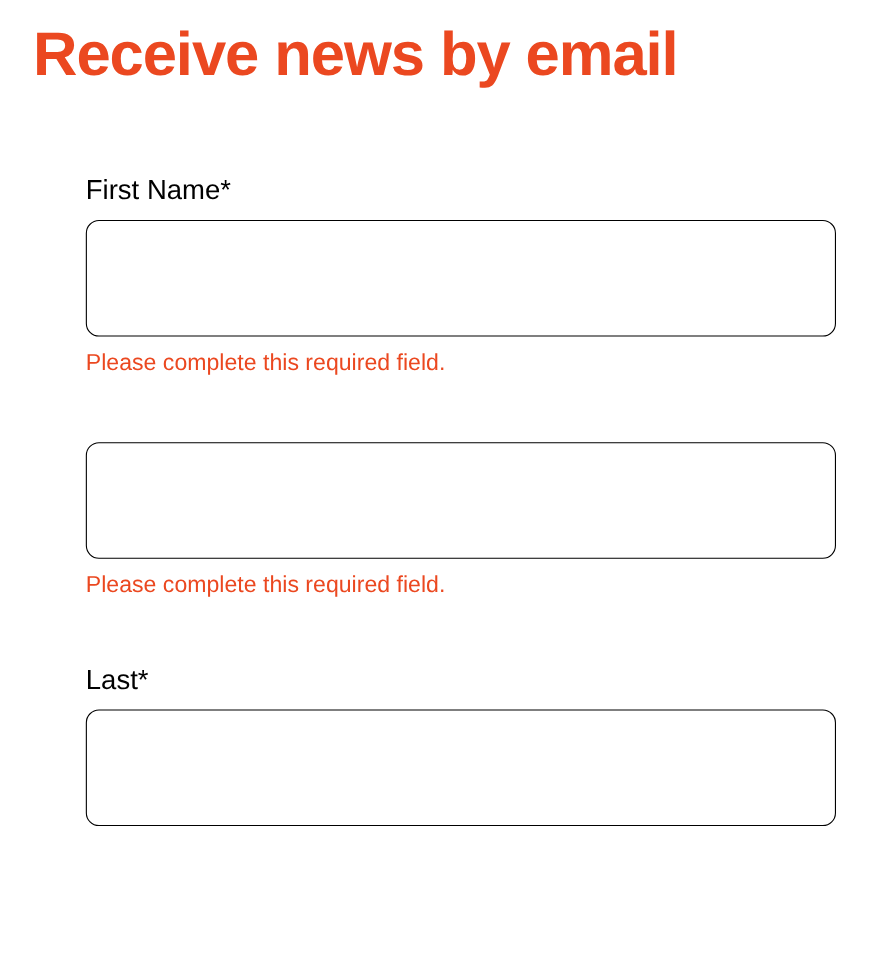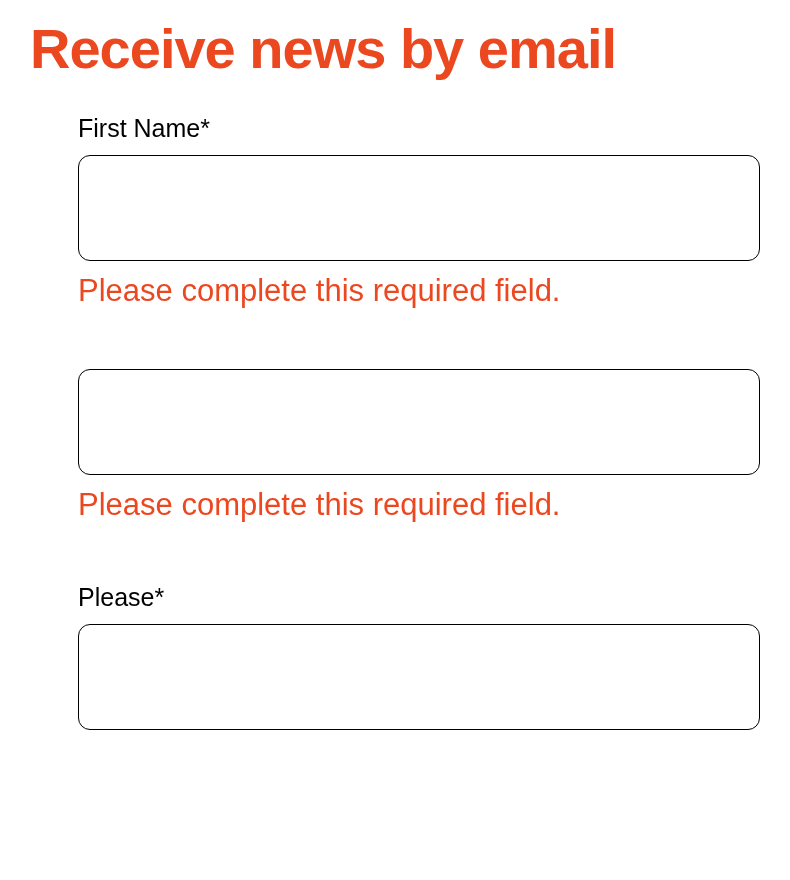--- a/index.html
+++ b/index.html
@@ -12,21 +12,21 @@
       background: #fff;
       padding: 18px 30px 30px 30px;
       width: 790px;
     }
     .page-title {
       color: #EB4820;
       font-size: 56px;
       font-weight: 800;
       letter-spacing: -1px;
       line-height: 1.1;
-      margin-bottom: 34px;
+      margin-bottom: 79px;
     }
     .form-group {
       margin-bottom: 60px;
       padding-left: 48px;
     }
     .field-label {
       display: block;
       font-size: 25px;
       color: #000;
       font-weight: 400;
@@ -37,21 +37,21 @@
       height: 106px;
       border: 1.5px solid #000;
       border-radius: 12px;
       font-size: 22px;
       padding: 10px 16px;
       background: #fff;
       outline: none;
     }
     .error-message {
       color: #EB4820;
-      font-size: 31px;
+      font-size: 21px;
       font-weight: 400;
       margin-top: 12px;
     }
   </style>
 </head>
 <body>
 
 <h1 class="page-title">Receive news by email</h1>
 
 <div class="form-group">
@@ -59,15 +59,15 @@
   <input type="text" class="text-input" value="" style="">
   <div class="error-message">Please complete this required field.</div>
 </div>
 
 <div class="form-group">
   <input type="text" class="text-input" value="" style="">
   <div class="error-message">Please complete this required field.</div>
 </div>
 
 <div class="form-group">
-  <label class="field-label">Please*</label>
+  <label class="field-label">Last*</label>
   <input type="text" class="text-input" value="" style="">
 </div>
 
 </body></html>

